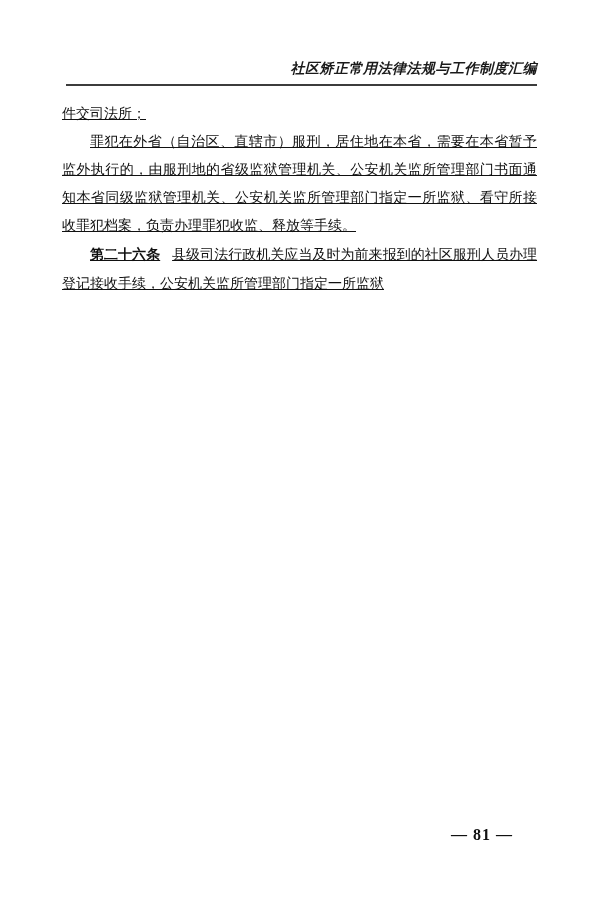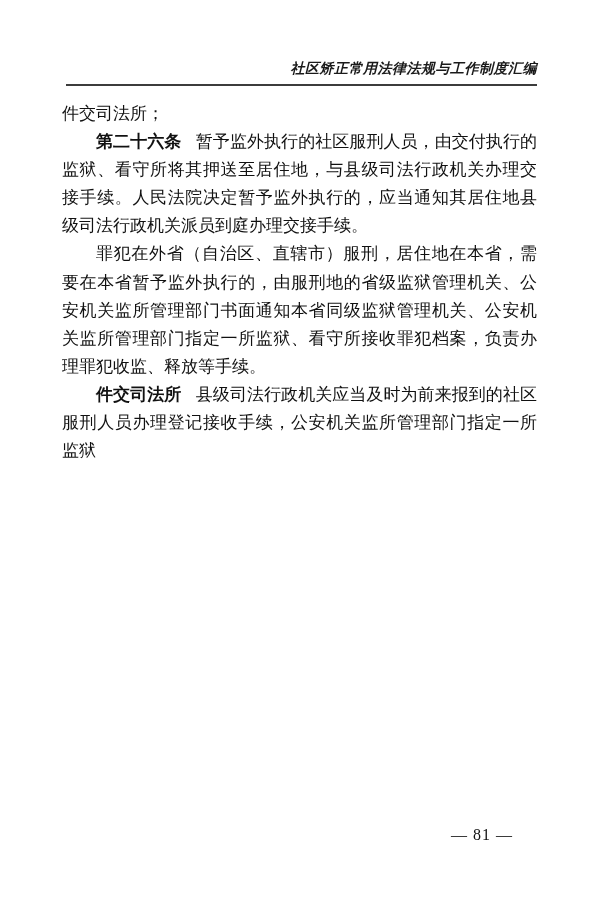--- a/index.html
+++ b/index.html
@@ -33,39 +33,40 @@
     width: 471px;
     top: 84px;
     height: 2px;
     background: #3c3c3c;
   }
   .content {
     position: absolute;
     left: 62px;
     width: 475px;
     top: 100px;
-    font-size: 17px;
+    font-size: 14px;
     line-height: 28.1px;
     text-align: justify;
     text-justify: inter-character;
     color: #111111;
+    text-decoration: underline;
   }
   .content p { margin: 0; text-indent: 2em; }
   .content p.no-indent { text-indent: 0; }
   .article-label {
     font-weight: bold;
     font-family: "Liberation Sans", sans-serif;
     margin-right: 0.85em;
   }
   .page-number {
     position: absolute;
     top: 826px;
     right: 87px;
     font-size: 16px;
-    font-weight: normal;
+    font-weight: bold;
     letter-spacing: 1px;
     color: #111111;
     white-space: nowrap;
   }
 </style>
 </head>
 <body>
 
 <div class="page">
 
@@ -78,30 +79,27 @@
   <div class="content">
 
     <p class="no-indent">
       <span>件交司法所；</span>
     </p>
 
 
 
 
 
-    <p>
-      <span class="article-label">第二十六条</span><span>暂予监外执行的社区服刑人员，由交付执行的监狱、看守所将其押送至居住地，与县级司法行政机关办理交接手续。人民法院决定暂予监外执行的，应当通知其居住地县级司法行政机关派员到庭办理交接手续。</span>
-    </p>
 
     <p>
       <span>罪犯在外省（自治区、直辖市）服刑，居住地在本省，需要在本省暂予监外执行的，由服刑地的省级监狱管理机关、公安机关监所管理部门书面通知本省同级监狱管理机关、公安机关监所管理部门指定一所监狱、看守所接收罪犯档案，负责办理罪犯收监、释放等手续。</span>
     </p>
 
 
     <p>
-      <span class="article-label">件交司法所</span><span>县级司法行政机关应当及时为前来报到的社区服刑人员办理登记接收手续，公安机关监所管理部门指定一所监狱</span>
+      <span class="article-label">第二十六条</span><span>县级司法行政机关应当及时为前来报到的社区服刑人员办理登记接收手续，公安机关监所管理部门指定一所监狱</span>
     </p>
 
   </div>
 
   <div class="page-number">— 81 —</div>
 
 </div>
 
 </body></html>

